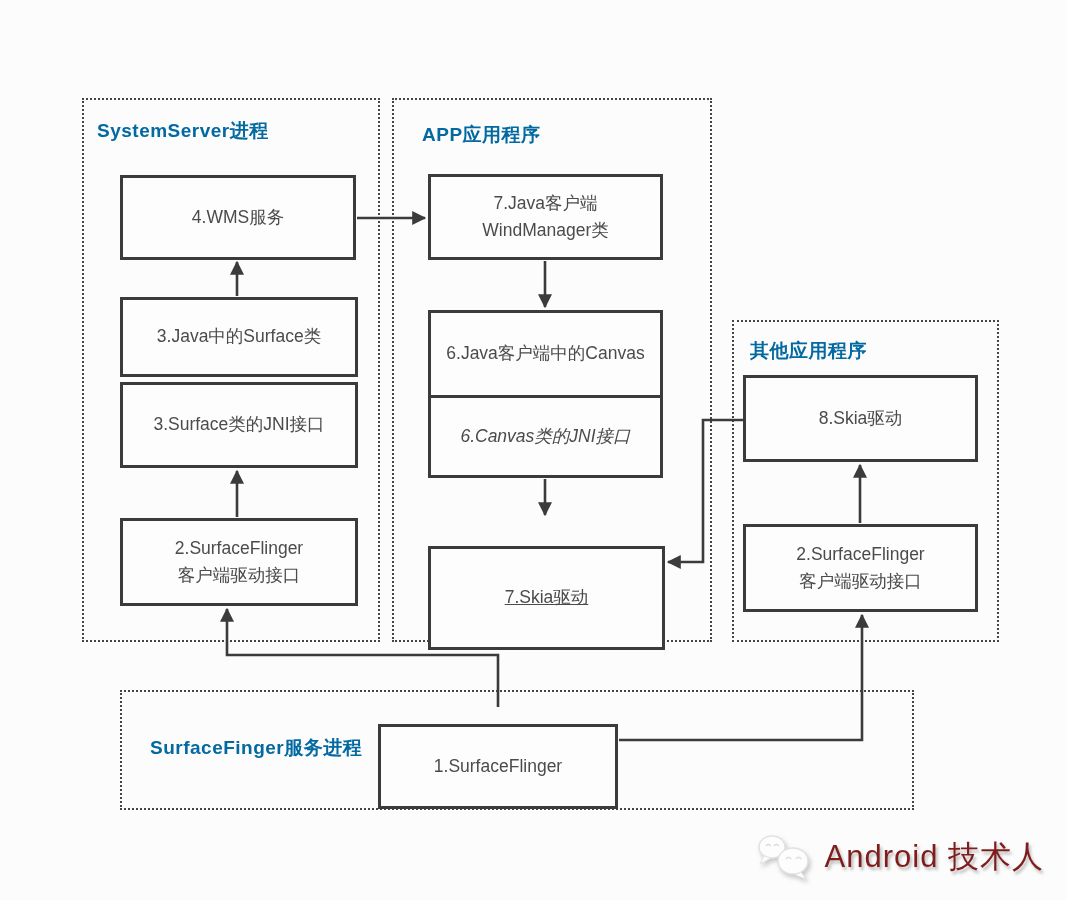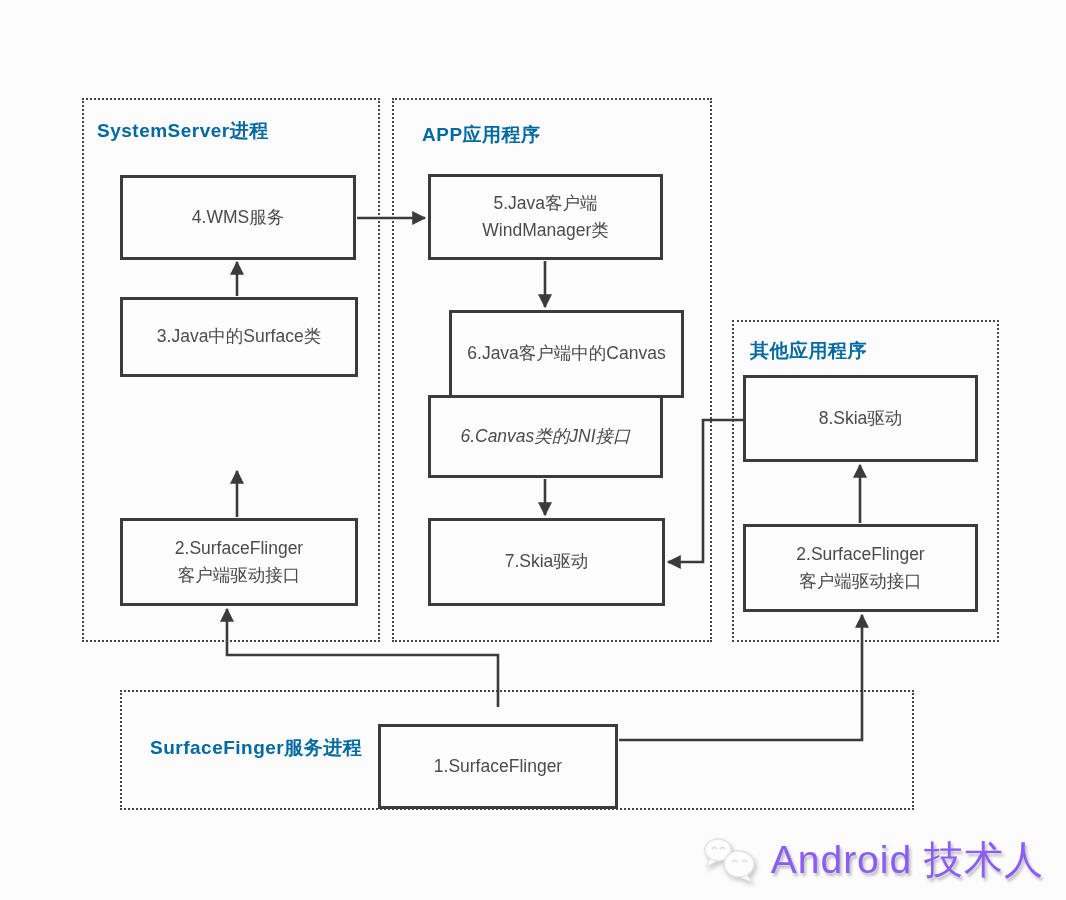--- a/index.html
+++ b/index.html
@@ -54,22 +54,22 @@
     top: 833px;
     right: 22px;
     display: flex;
     align-items: center;
     gap: 10px;
   }
   .wm-logo {
     filter: drop-shadow(2px 3px 2px rgba(150,150,150,0.5));
   }
   .wm-text {
-    font-size: 39px;
-    color: #8b5cf6;
+    font-size: 31px;
+    color: #7f1d1d;
     letter-spacing: 1px;
     text-shadow: 2px 3px 3px rgba(140,140,140,0.6);
     white-space: nowrap;
   }
 </style>
 </head>
 <body>
 
 <div class="canvas">
 
@@ -86,32 +86,33 @@
   </div>
 
   <div class="container" style="left:120px; top:690px; width:790px; height:116px;">
     <div class="c-title" style="left:28px; top:43px;">SurfaceFinger服务进程</div>
   </div>
 
   <div class="node" style="left:120px; top:175px; width:236px; height:85px;">4.WMS服务</div>
 
   <div class="node" style="left:120px; top:297px; width:238px; height:80px;">3.Java中的Surface类</div>
 
+  <div class="node" style="left:120px; top:382px; width:238px; height:86px;">3.Surface类的JNI接口</div>
 
   <div class="node" style="left:120px; top:518px; width:238px; height:88px;">2.SurfaceFlinger
 客户端驱动接口</div>
 
-  <div class="node" style="left:428px; top:174px; width:235px; height:86px;">5.Java客户端
+  <div class="node" style="left:428px; top:174px; width:235px; height:86px;">7.Java客户端
 WindManager类</div>
 
-  <div class="node" style="left:428px; top:310px; width:235px; height:88px;margin-left:21px;">6.Java客户端中的Canvas</div>
+  <div class="node" style="left:428px; top:310px; width:235px; height:88px;">6.Java客户端中的Canvas</div>
 
   <div class="node" style="left:428px; top:395px; width:235px; height:83px;font-style:italic;">6.Canvas类的JNI接口</div>
 
-  <div class="node" style="left:428px; top:518px; width:237px; height:88px;">7.Skia驱动</div>
+  <div class="node" style="left:428px; top:546px; width:237px; height:104px;text-decoration:underline;">7.Skia驱动</div>
 
   <div class="node" style="left:743px; top:375px; width:235px; height:87px;">8.Skia驱动</div>
 
   <div class="node" style="left:743px; top:524px; width:235px; height:88px;">2.SurfaceFlinger
 客户端驱动接口</div>
 
   <div class="node" style="left:378px; top:724px; width:240px; height:85px;">1.SurfaceFlinger</div>
 
   <svg class="wires" viewBox="0 0 1066 900">
     <defs>

